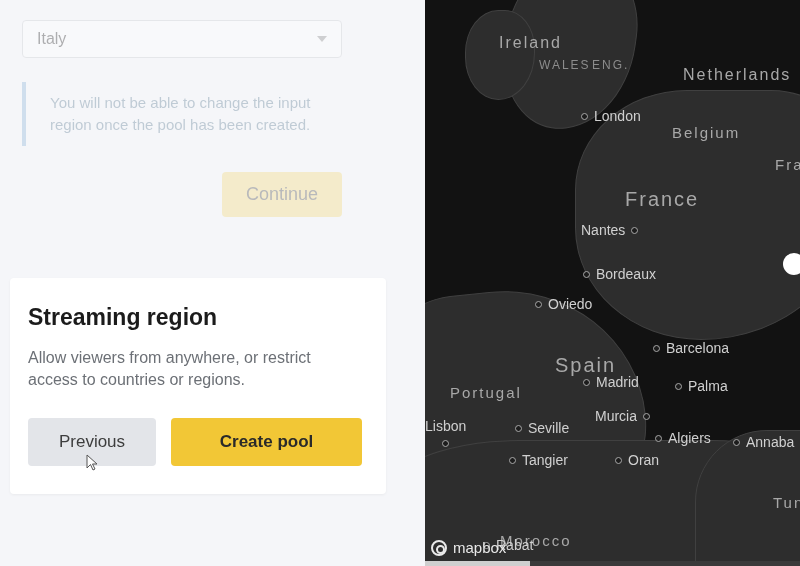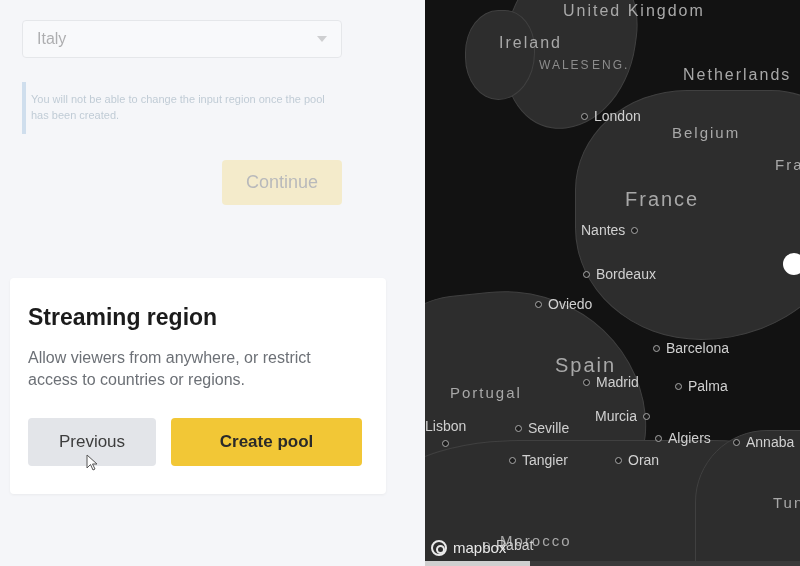--- a/index.html
+++ b/index.html
@@ -11,22 +11,22 @@
 
   
   .upper-card { position: absolute; left: 22px; top: 20px; width: 320px; opacity: 0.35; }
   .country-select {
     background: #fff; border: 1px solid #c9ccd1; border-radius: 4px;
     padding: 9px 14px; font-size: 16px; color: #2a2a2a;
     display: flex; justify-content: space-between; align-items: center;
   }
   .chev { width: 0; height: 0; border-left: 5px solid transparent; border-right: 5px solid transparent; border-top: 6px solid #888; }
   .callout {
-    margin-top: 24px; border-left: 4px solid #8ab4d8; padding: 10px 5px;
-    color: #5d7c93; font-size: 11px; line-height: 1.45;
+    margin-top: 24px; border-left: 4px solid #8ab4d8; padding: 10px 24px;
+    color: #5d7c93; font-size: 15px; line-height: 1.45;
   }
   .continue-wrap { display: flex; justify-content: flex-end; margin-top: 26px; }
   .continue-btn {
     background: #f3d978; color: #4a4a4a; border: none; border-radius: 4px;
     padding: 12px 24px; font-size: 18px; font-weight: 500;
   }
 
   
   .lower-card {
     position: absolute; left: 10px; top: 278px; width: 376px; background: #fff;
@@ -132,21 +132,20 @@
 
 <div class="right">
   <div class="sea"></div>
   <div class="land gb"></div>
   <div class="land ireland"></div>
   <div class="land france"></div>
   <div class="land iberia"></div>
   <div class="land nafrica"></div>
   <div class="land nafrica2"></div>
 
-  <div class="country-label" style="left:138px; top:2px; font-size:16px;">United Kingdom</div>
   <div class="country-label" style="left:74px; top:34px; font-size:16px;">Ireland</div>
   <div class="country-label" style="left:258px; top:66px; font-size:16px;">Netherlands</div>
   <div class="country-label" style="left:247px; top:124px; font-size:15px;">Belgium</div>
   <div class="country-label" style="left:200px; top:188px; font-size:20px;">France</div>
   <div class="country-label" style="left:350px; top:156px; font-size:15px;">Fra</div>
   <div class="country-label" style="left:130px; top:354px; font-size:20px;">Spain</div>
   <div class="country-label" style="left:25px; top:384px; font-size:15px;">Portugal</div>
   <div class="country-label" style="left:348px; top:494px; font-size:15px;">Tuni</div>
   <div class="country-label" style="left:75px; top:532px; font-size:15px;">Morocco</div>
 

